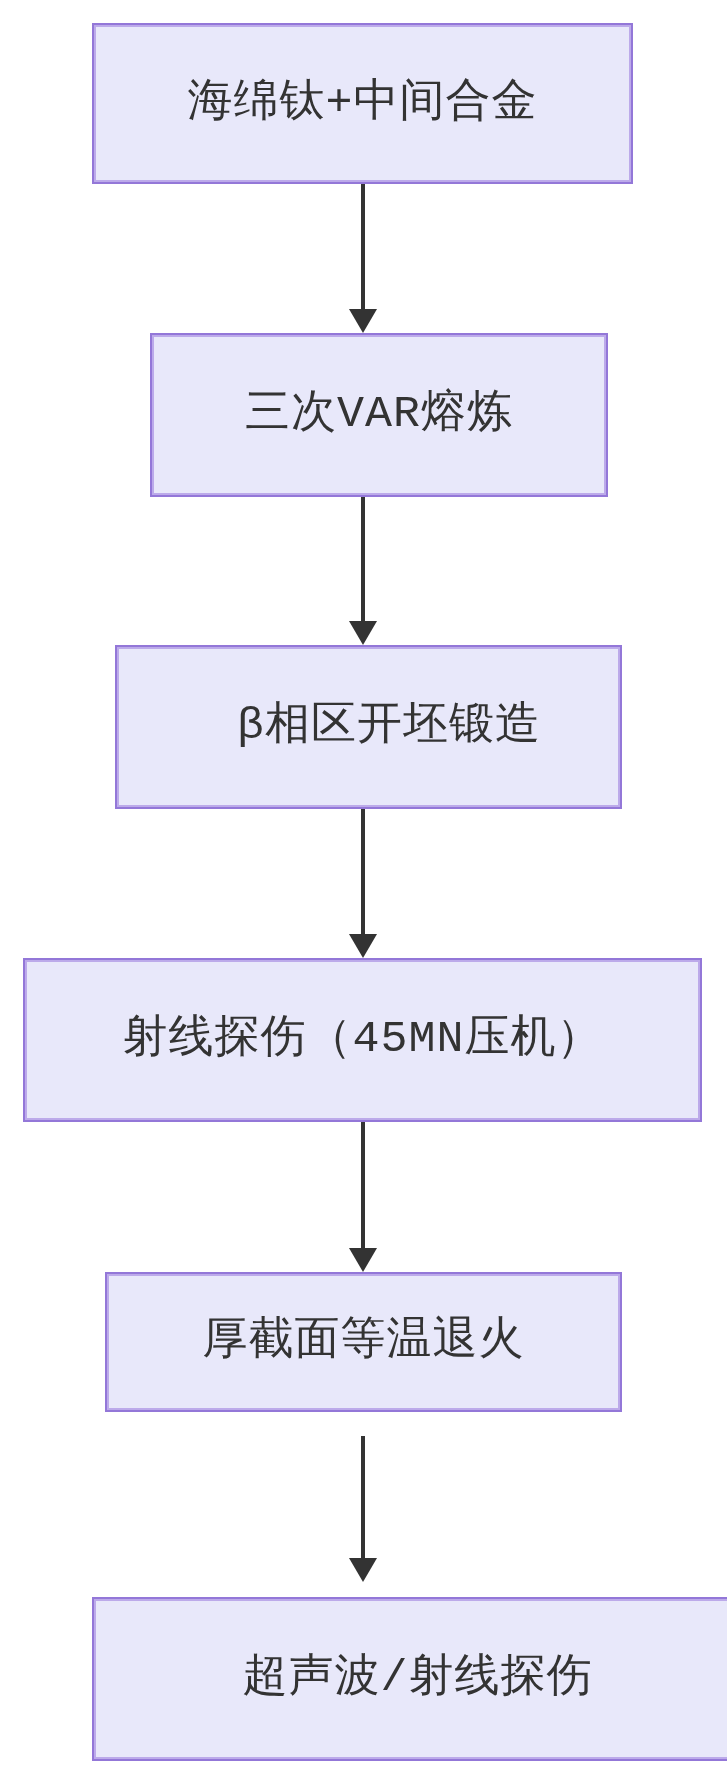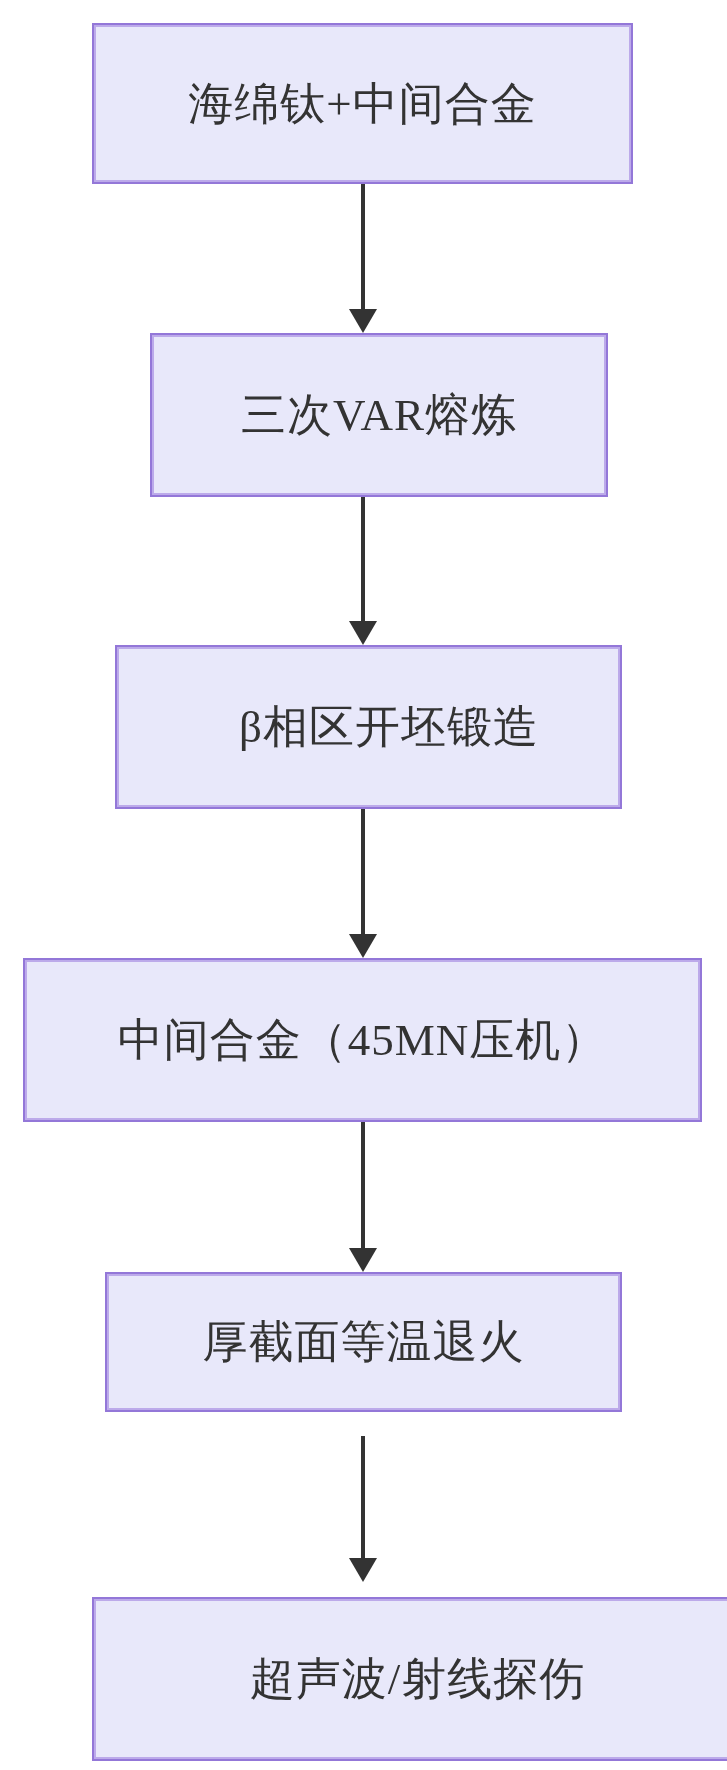--- a/index.html
+++ b/index.html
@@ -5,21 +5,21 @@
   html, body {
     margin: 0;
     padding: 0;
     background: #ffffff;
   }
   .canvas {
     position: relative;
     width: 727px;
     height: 1770px;
     background: #ffffff;
-    font-family: Liberation Serif, serif;
+    font-family: Liberation Mono, monospace;
     overflow: hidden;
   }
   .flow-node {
     position: absolute;
     box-sizing: border-box;
     background: #e8e8fa;
     border: 2px solid #9377d8;
     box-shadow: inset 0 0 0 2px #bcaaea;
     display: flex;
     align-items: center;
@@ -80,21 +80,21 @@
   <div class="flow-node" style="left:115px; top:645px; width:507px; height:164px;padding-left:41px;">
     <span class="node-label">β相区开坯锻造</span>
   </div>
 
   <div class="flow-arrow" style="left:349px; top:809px; height:149px;">
     <div class="arrow-line"></div>
     <div class="arrow-head"></div>
   </div>
 
   <div class="flow-node" style="left:23px; top:958px; width:679px; height:164px;">
-    <span class="node-label">中间合金（45MN压机）</span>
+    <span class="node-label">射线探伤（45MN压机）</span>
   </div>
 
   <div class="flow-arrow" style="left:349px; top:1122px; height:150px;">
     <div class="arrow-line"></div>
     <div class="arrow-head"></div>
   </div>
 
   <div class="flow-node" style="left:105px; top:1272px; width:517px; height:140px;">
     <span class="node-label">厚截面等温退火</span>
   </div>

